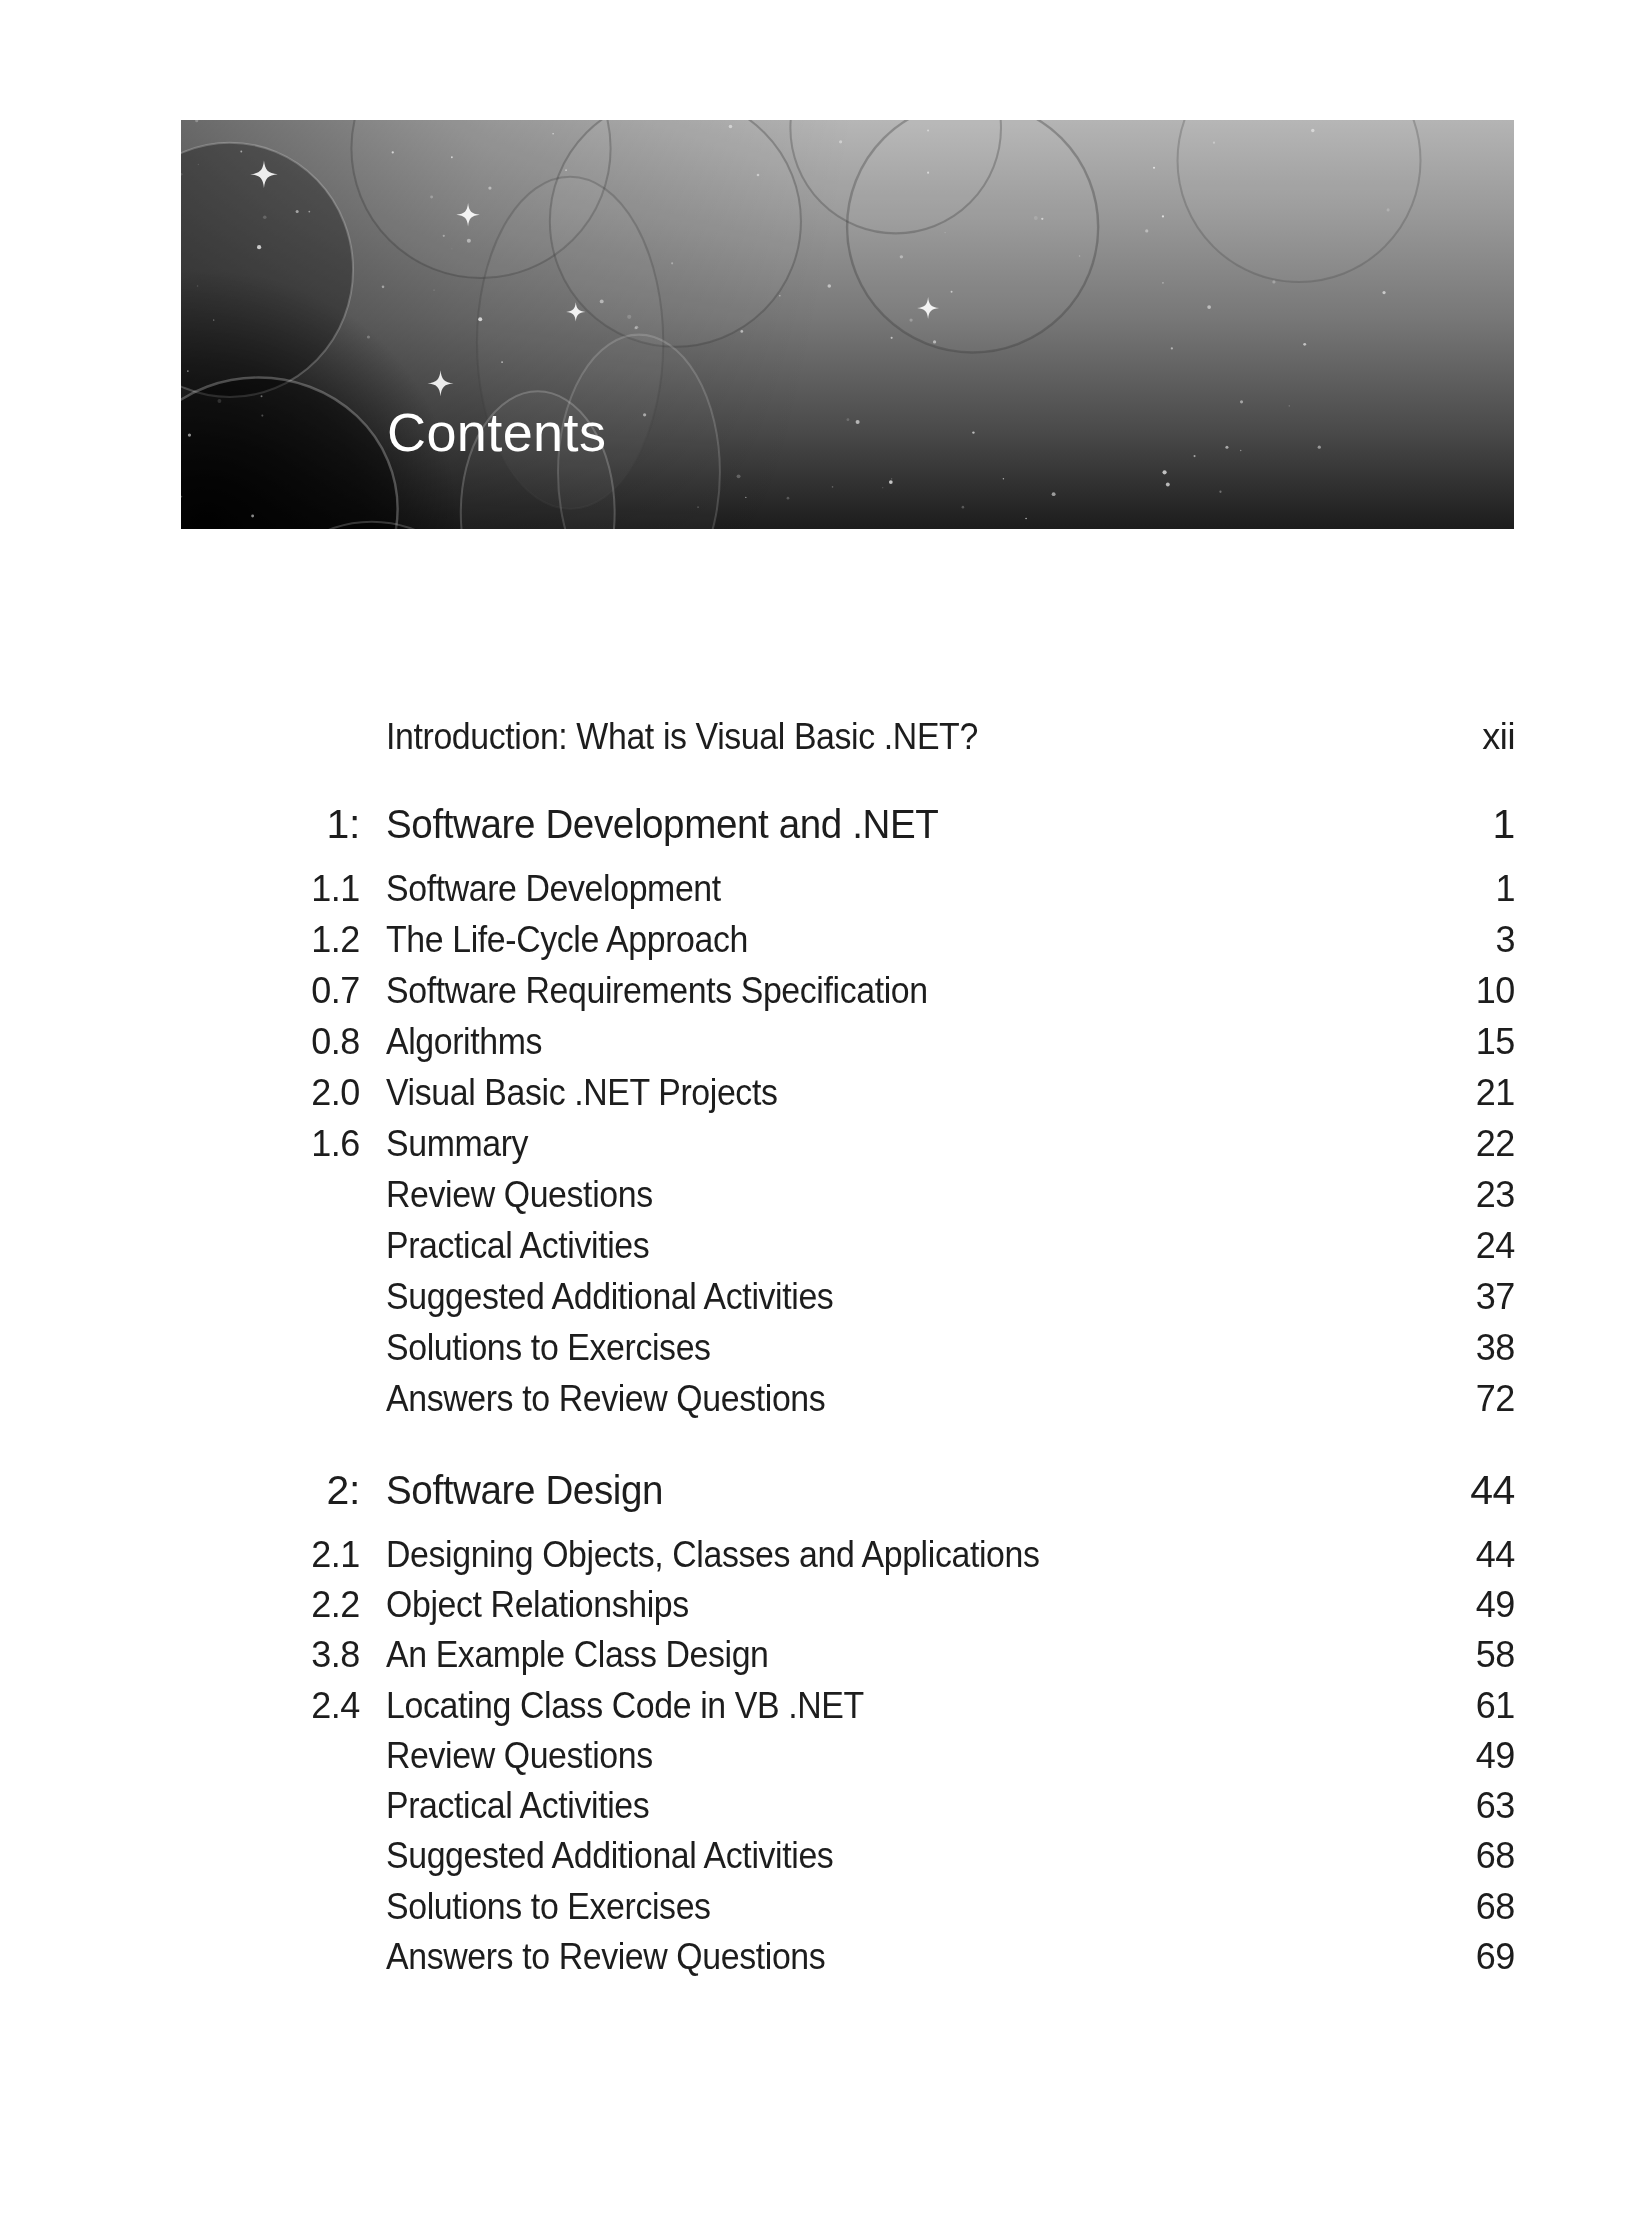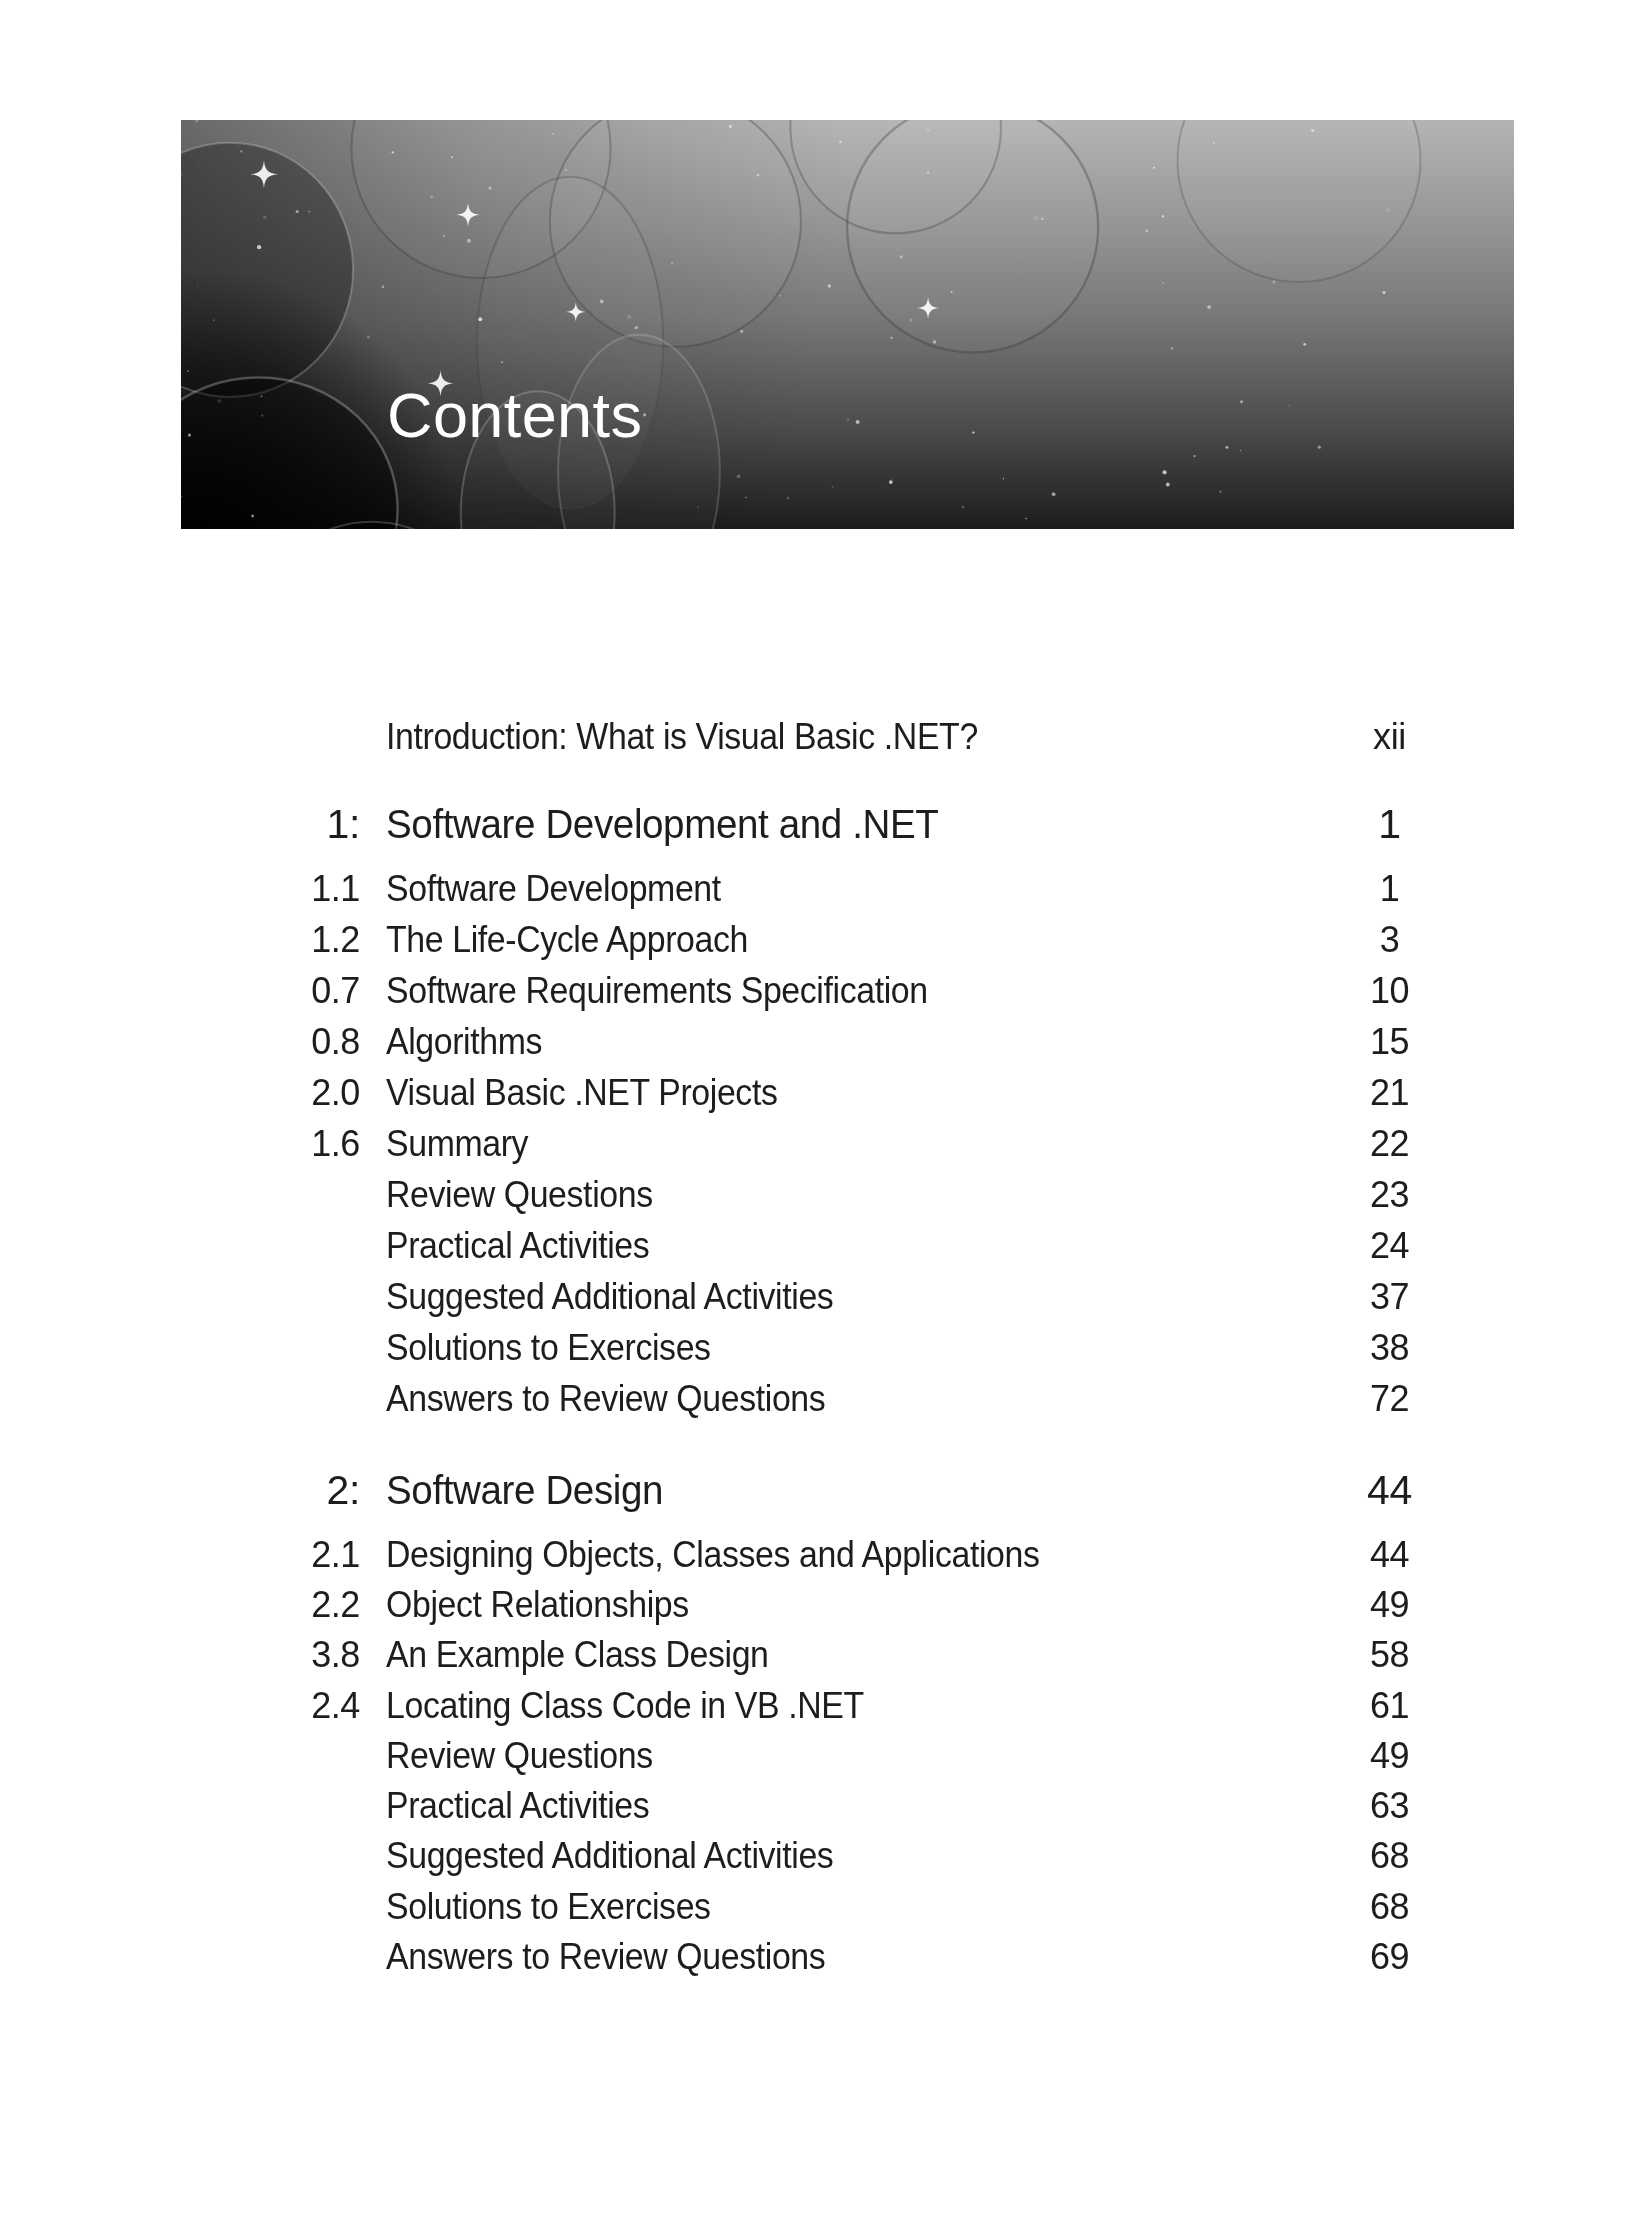--- a/index.html
+++ b/index.html
@@ -10,31 +10,31 @@
   
   .banner{
     position:absolute;left:181px;top:120px;width:1333px;height:409px;overflow:hidden;
     background:
       radial-gradient(circle 348px at 2% 98%, rgba(0,0,0,0.88) 0%, rgba(0,0,0,0.45) 45%, rgba(0,0,0,0) 72%),
       linear-gradient(100deg, rgba(0,0,0,0.42) 0%, rgba(0,0,0,0.18) 22%, rgba(0,0,0,0) 48%),
       linear-gradient(to bottom, #b4b4b4 0%, #9a9a9a 22%, #787878 48%, #4a4a4a 76%, #1c1c1c 100%);
   }
   .banner svg{position:absolute;left:0;top:0;}
   .banner-title{
-    position:absolute;left:206px;top:264px;font-size:63px;line-height:1;
+    position:absolute;left:206px;top:285px;font-size:54px;line-height:1;
     color:#ffffff;letter-spacing:0.4px;white-space:nowrap;
   }
   
   .row{position:absolute;left:0;width:1644px;line-height:1;white-space:nowrap;}
   .sec{font-size:36px;}
   .chap{font-size:41px;}
   .num{position:absolute;left:190px;width:170px;text-align:right;letter-spacing:-0.4px;}
   .ttl{position:absolute;left:386px;display:inline-block;transform:scaleX(0.94);
        transform-origin:0 0;letter-spacing:-0.4px;}
-  .pg{position:absolute;left:1264px;width:251px;text-align:center;letter-spacing:-0.4px;}
+  .pg{position:absolute;left:1264px;width:251px;text-align:right;letter-spacing:-0.4px;}
 </style>
 </head>
 <body>
 
 <div class="banner">
   <svg width="1333" height="409" viewBox="0 0 1645 505">
     <defs>
       <path id="spark" d="M0,-17 C1.2,-5 5,-1.2 17,0 C5,1.2 1.2,5 0,17 C-1.2,5 -5,1.2 -17,0 C-5,-1.2 -1.2,-5 0,-17 Z"></path>
     </defs>
 

